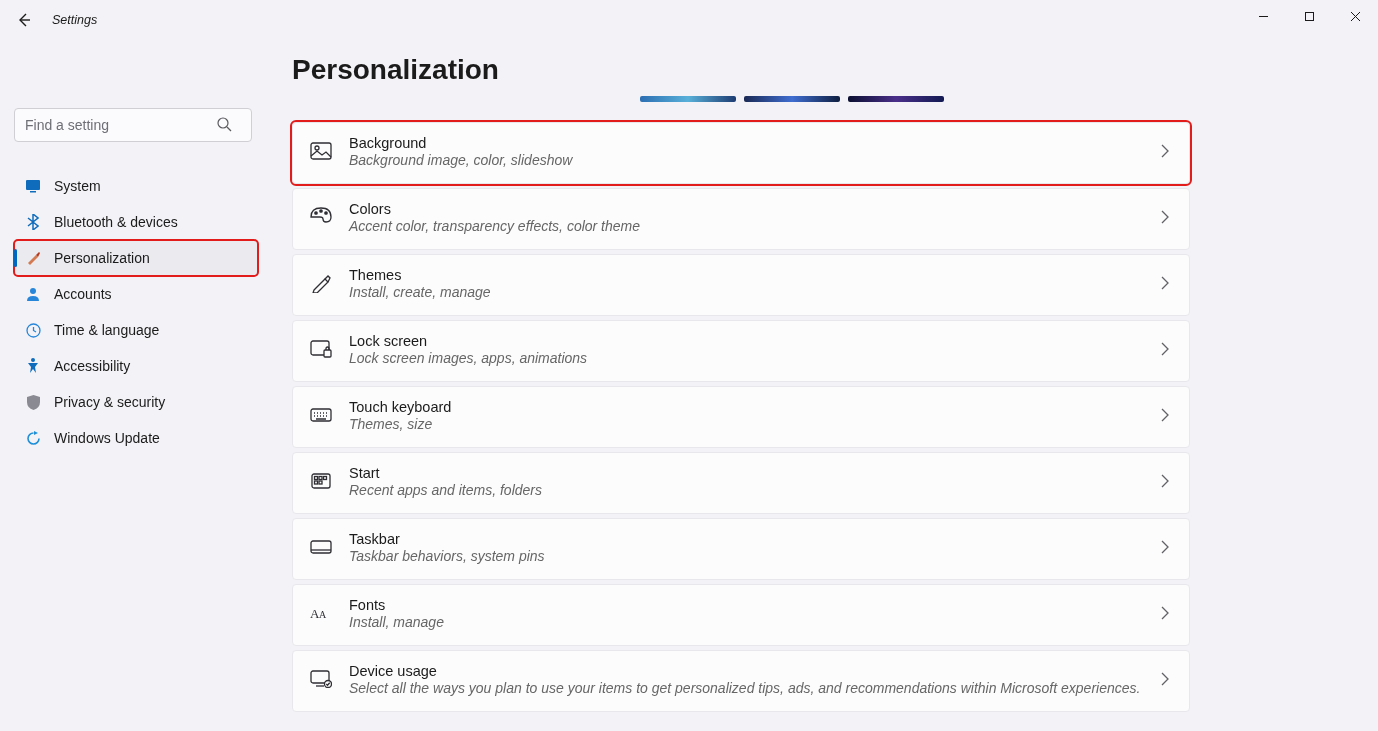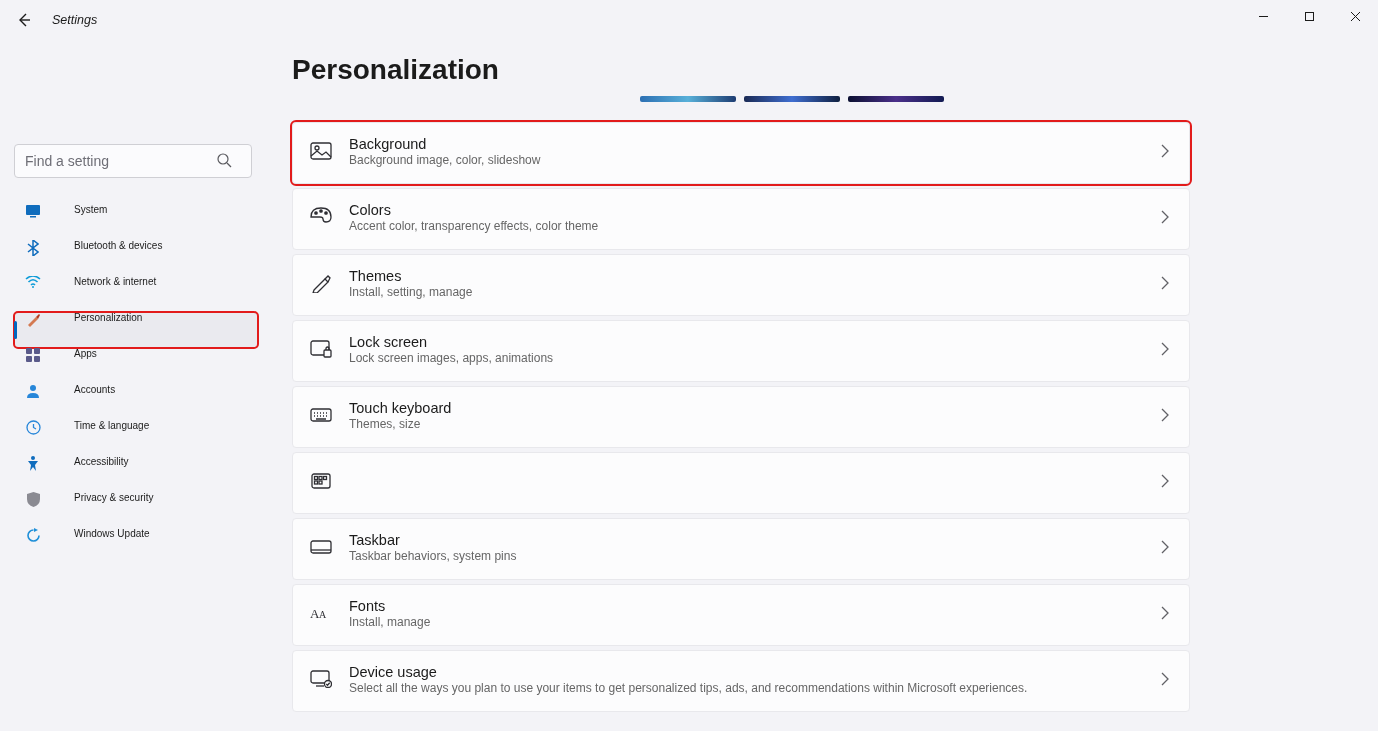--- a/index.html
+++ b/index.html
@@ -40,21 +40,21 @@
     height: calc(731px - 40px);
   }
   .sidebar {
     width: 272px;
     padding: 0 14px 0 14px;
     display:flex;
     flex-direction:column;
   }
   .search {
     position: relative;
-    margin-top: 104px;
+    margin-top: 68px;
     margin-bottom: 26px;
   }
   .search input {
     width: 238px;
     height: 34px;
     border: 1px solid #cfcfd4;
     background: #fbfbfd;
     border-radius: 4px;
     padding: 0 36px 0 10px;
     font-size: 14px;
@@ -63,25 +63,26 @@
   .search input::placeholder { color:#6e6e76; }
   .search .sicon {
     position:absolute;
     right: 26px; top: 8px;
     color:#5a5a5f;
   }
   .nav { display:flex; flex-direction:column; gap:0px; }
   .nav-item {
     height: 36px;
     display:flex;
+    align-items:center;
     padding-left: 10px;
     border-radius: 4px;
-    gap: 32px;
+    gap: 12px;
     cursor:pointer;
-    font-size: 10px;
+    font-size: 14px;
     position:relative;
   }
   .nav-item .nicon { width:18px; display:flex; justify-content:center; }
   .nav-item.selected {
     background:#eaeaef;
   }
   .nav-item.selected::before {
     content:"";
     position:absolute;
     left:0; top:9px; bottom:9px;
@@ -128,21 +129,21 @@
     outline: 2.5px solid #e21b1b;
     outline-offset: 0px;
   }
   .card .cicon {
     width: 24px; height:24px;
     display:flex; align-items:center; justify-content:center;
     color:#2e2e33;
     margin-right: 16px;
   }
   .card .ct h3 { font-size: 14.5px; font-weight:400; }
-  .card .ct p { font-size: 12px; color:#666; margin-top:1px; }
+  .card .ct p { font-size: 14px; color:#666; margin-top:1px;font-style:italic; }
   .card .chev {
     margin-left:auto;
     color:#616166;
   }
   svg { display:block; }
 </style>
 </head>
 <body>
 
 <div class="titlebar">
@@ -196,50 +197,28 @@
         <span>System</span>
       </div>
       <div class="nav-item">
         <span class="nicon">
             <svg width="12" height="16" viewBox="0 0 12 16" fill="#0f6cbd">
               <path d="M6 0v16l5-4-5-4 5-4-5-4zM1 4l5 4-5 4" fill="none" stroke="#0f6cbd" stroke-width="1.5"></path>
             </svg>
           </span>
         <span>Bluetooth &amp; devices</span>
       </div>
-      <div class="nav-item">
-        <span class="nicon">
-            <svg width="16" height="12" viewBox="0 0 16 12" fill="none" stroke="#0f9cd8" stroke-width="1.6">
-              <path d="M1 3 Q8 -3 15 3"></path>
-              <path d="M3.5 6 Q8 1.5 12.5 6"></path>
-              <path d="M6 9 Q8 7 10 9"></path>
-              <circle cx="8" cy="11" r="1" fill="#0f9cd8" stroke="none"></circle>
-            </svg>
-          </span>
-        <span>Network &amp; internet</span>
-      </div>
       <div class="nav-item selected highlight">
         <span class="nicon">
             <svg width="16" height="16" viewBox="0 0 16 16">
               <path d="M3 13 L11 5 L13 7 L5 15 Z" fill="#d47a52"></path>
               <path d="M11 5 L14 2 L15 3 L13 7 Z" fill="#b53a1f"></path>
             </svg>
           </span>
         <span>Personalization</span>
-      </div>
-      <div class="nav-item">
-        <span class="nicon">
-            <svg width="14" height="14" viewBox="0 0 14 14" fill="#5a5a8a">
-              <rect x="0" y="0" width="6" height="6" rx="1"></rect>
-              <rect x="8" y="0" width="6" height="6" rx="1"></rect>
-              <rect x="0" y="8" width="6" height="6" rx="1"></rect>
-              <rect x="8" y="8" width="6" height="6" rx="1"></rect>
-            </svg>
-          </span>
-        <span>Apps</span>
       </div>
       <div class="nav-item">
         <span class="nicon">
             <svg width="14" height="14" viewBox="0 0 14 14" fill="#2786d9">
               <circle cx="7" cy="4" r="3"></circle>
               <path d="M1 14 Q1 9 7 9 Q13 9 13 14 Z"></path>
             </svg>
           </span>
         <span>Accounts</span>
       </div>
@@ -333,21 +312,21 @@
 
       <div class="card">
         <span class="cicon">
             <svg width="20" height="20" viewBox="0 0 20 20" fill="none" stroke="currentColor" stroke-width="1.3">
               <path d="M3 17 L14 6 L17 9 L6 20 L2 20 Z"></path>
               <path d="M14 6 L17 3 L19 5 L17 9"></path>
             </svg>
           </span>
         <div class="ct">
           <h3>Themes</h3>
-          <p>Install, setting, manage</p>
+          <p>Install, create, manage</p>
         </div>
         <span class="chev">
             <svg width="8" height="14" viewBox="0 0 8 14" fill="none" stroke="currentColor" stroke-width="1.3">
               <path d="M1 1 L7 7 L1 13"></path>
             </svg>
           </span>
       </div>
 
       <div class="card">
         <span class="cicon">
@@ -390,20 +369,24 @@
         <span class="cicon">
             <svg width="20" height="16" viewBox="0 0 20 16" fill="none" stroke="currentColor" stroke-width="1.3">
               <rect x="1" y="1" width="18" height="14" rx="2"></rect>
               <rect x="3.5" y="3.5" width="3" height="3"></rect>
               <rect x="8" y="3.5" width="3" height="3"></rect>
               <rect x="12.5" y="3.5" width="3" height="3"></rect>
               <rect x="3.5" y="8" width="3" height="3"></rect>
               <rect x="8" y="8" width="3" height="3"></rect>
             </svg>
           </span>
+        <div class="ct">
+          <h3>Start</h3>
+          <p>Recent apps and items, folders</p>
+        </div>
         <span class="chev">
             <svg width="8" height="14" viewBox="0 0 8 14" fill="none" stroke="currentColor" stroke-width="1.3">
               <path d="M1 1 L7 7 L1 13"></path>
             </svg>
           </span>
       </div>
 
       <div class="card">
         <span class="cicon">
             <svg width="22" height="14" viewBox="0 0 22 14" fill="none" stroke="currentColor" stroke-width="1.3">

